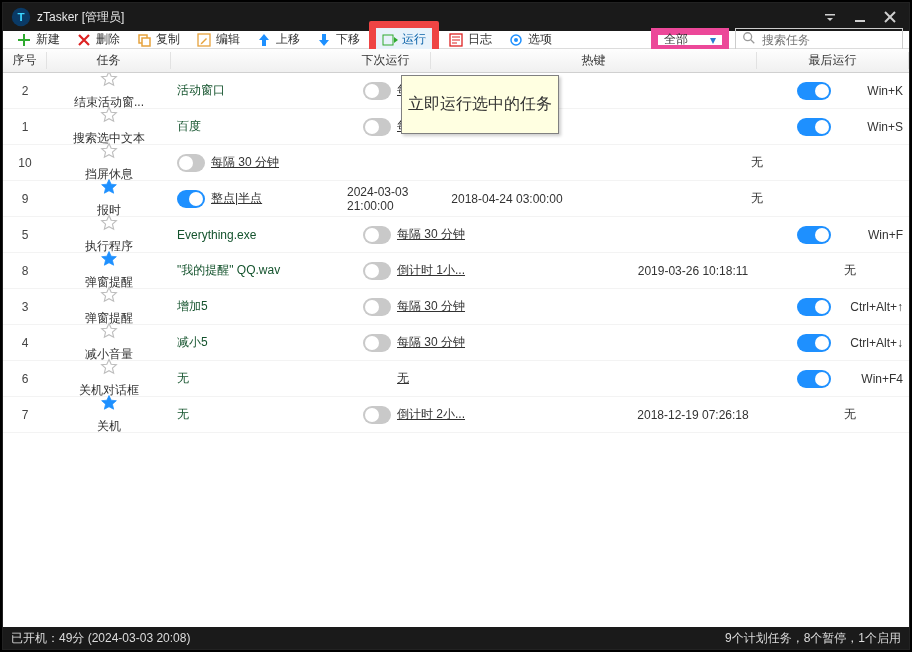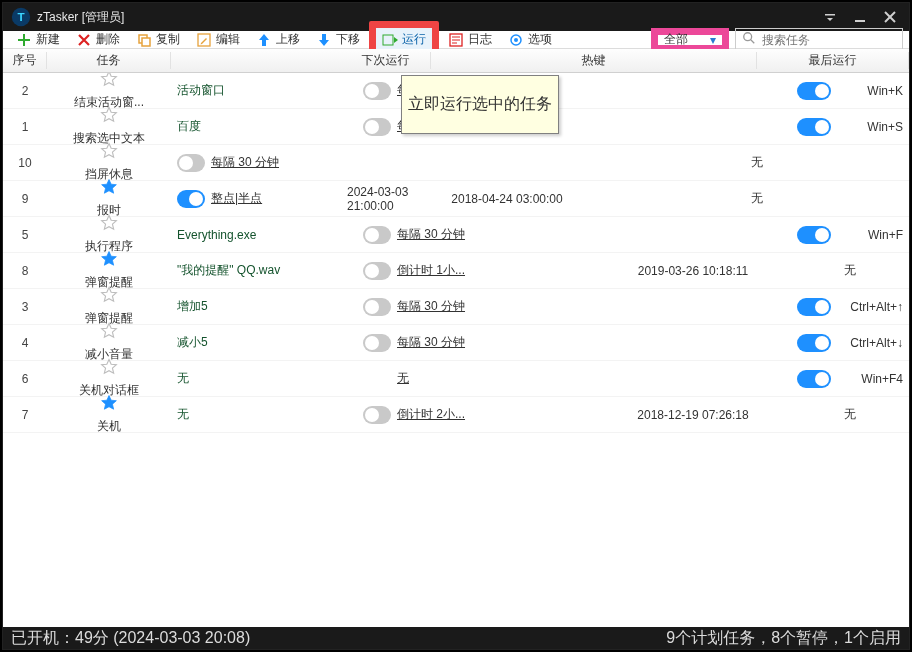--- a/index.html
+++ b/index.html
@@ -49,21 +49,21 @@
 .star.off path { fill: none; stroke: #bdbdbd; stroke-width: 1.5; }
 .star.on path { fill: #1e90ff; stroke: #1e90ff; stroke-width: 1; }
 
 .toggle { width: 34px; height: 18px; border-radius: 9px; position: relative; cursor: pointer; }
 .toggle .knob { width: 14px; height: 14px; border-radius: 50%; background: #fff; position: absolute; top: 2px; }
 .toggle.off { background: #c9c9c9; }
 .toggle.off .knob { left: 2px; }
 .toggle.on { background: #1e90ff; }
 .toggle.on .knob { right: 2px; }
 
-.statusbar { height: 22px; background: #1a1a1a; color: #dcdcdc; display: flex; align-items: center; padding: 0 8px; font-size: 16px; }
+.statusbar { height: 22px; background: #1a1a1a; color: #dcdcdc; display: flex; align-items: center; padding: 0 8px; font-size: 12px; }
 .statusbar .spacer { flex: 1; }
 .statusbar .chunk { margin-left: 14px; }
 </style>
 </head>
 <body>
 
 <div class="window">
 
   <div class="titlebar">
     <span class="app-icon">

